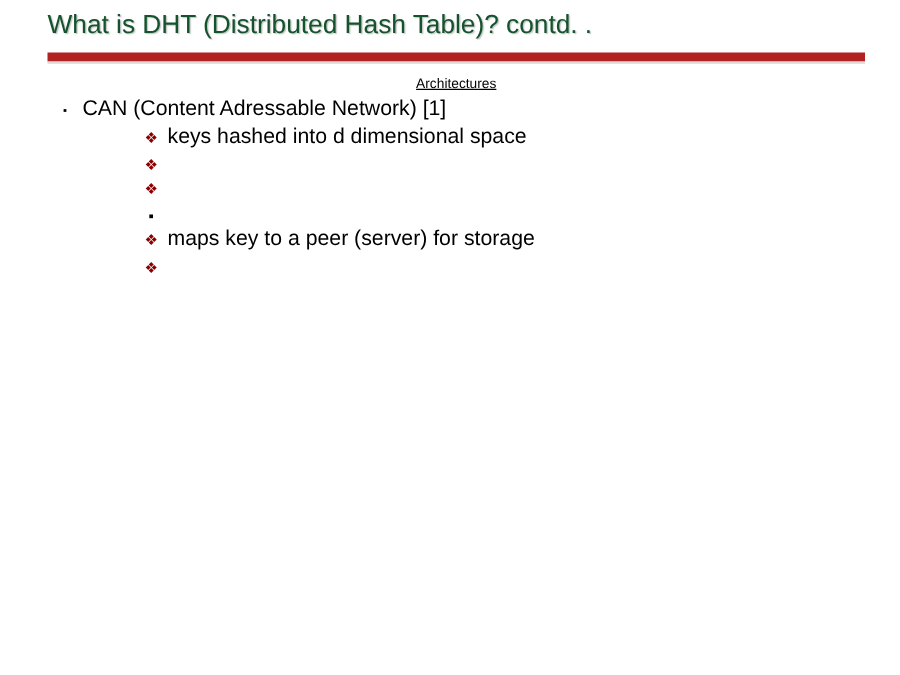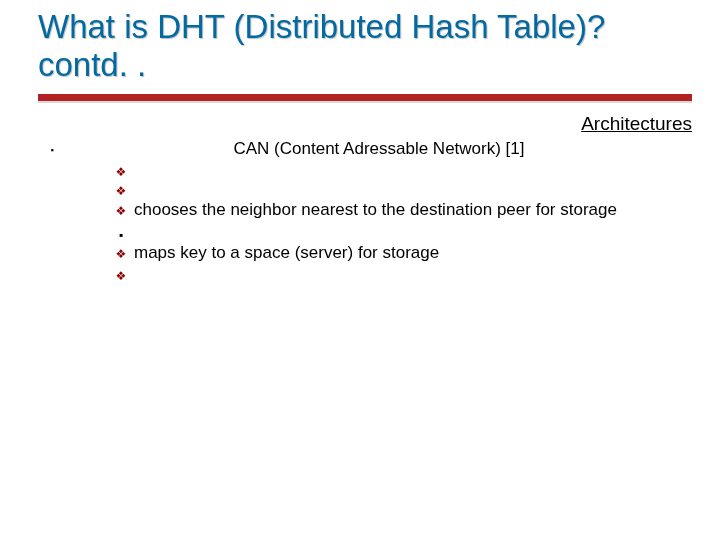--- a/index.html
+++ b/index.html
@@ -9,66 +9,66 @@
     background: #fff;
     font-family: Verdana, Geneva, sans-serif;
     color: #000;
     overflow: hidden;
   }
   .slide {
     padding: 8px 28px 0 38px;
   }
   .title {
     font-family: Arial, Helvetica, sans-serif;
-    font-size: 33px;
+    font-size: 21px;
     font-weight: 400;
     line-height: 1.15;
     margin-bottom: 10px;
-    color: #0369a1;
+    color: #14532d;
   }
   .title-shadow {
     text-shadow: 1px 1px 1px rgba(0,0,0,0.25);
   }
   .rule-wrap {
     margin: 6px 0 10px 0;
   }
   .rule-red {
     height: 7px;
     background: #b22222;
     width: 100%;
   }
   .rule-shadow {
     height: 2px;
     background: rgba(0,0,0,0.15);
     width: 100%;
   }
   .subhead {
-    text-align: right;
-    font-size: 19px;
+    text-align: center;
+    font-size: 11px;
     text-decoration: underline;
     margin: 2px 0 4px 0;
   }
   .content {
     font-size: 17px;
     line-height: 1.22;
   }
   .row {
     display: flex;
     align-items: flex-start;
     margin-bottom: 1px;
   }
   .bullet-col {
     flex: 0 0 auto;
     text-align: center;
   }
   .text-col {
     flex: 1 1 auto;
   }
   .lvl1 .bullet-col { width: 28px; font-size: 9px; color: #000; padding-top: 6px; }
-  .lvl1 .text-col  { padding-left: 0; text-align: center; }
+  .lvl1 .text-col  { padding-left: 0; }
   .lvl2 { padding-left: 70px; }
   .lvl2 .bullet-col { width: 26px; font-size: 12px; padding-top: 4px; }
   .lvl2 .text-col  { }
   .diamond { color: #8b0000; }
   .square  { color: #000; font-size: 9px; padding-top:6px !important; }
 </style>
 </head>
 <body>
 
 <div class="slide">
@@ -81,33 +81,33 @@
   <div class="subhead">Architectures</div>
 
   <div class="content">
     <div class="row lvl1">
       <div class="bullet-col">▪</div>
       <div class="text-col">CAN (Content Adressable Network) [1]</div>
     </div>
     <div id="sublist">
         <div class="row lvl2">
           <div class="bullet-col diamond">❖</div>
+          <div class="text-col">keys hashed into d dimensional space</div>
         </div>
         <div class="row lvl2">
           <div class="bullet-col diamond">❖</div>
         </div>
         <div class="row lvl2">
           <div class="bullet-col diamond">❖</div>
-          <div class="text-col">chooses the neighbor nearest to the destination peer for storage</div>
         </div>
         <div class="row lvl2">
           <div class="bullet-col square">▪</div>
         </div>
         <div class="row lvl2">
           <div class="bullet-col diamond">❖</div>
-          <div class="text-col">maps key to a space (server) for storage</div>
+          <div class="text-col">maps key to a peer (server) for storage</div>
         </div>
         <div class="row lvl2">
           <div class="bullet-col diamond">❖</div>
         </div>
       </div>
   </div>
 </div>
 
 </body></html>

